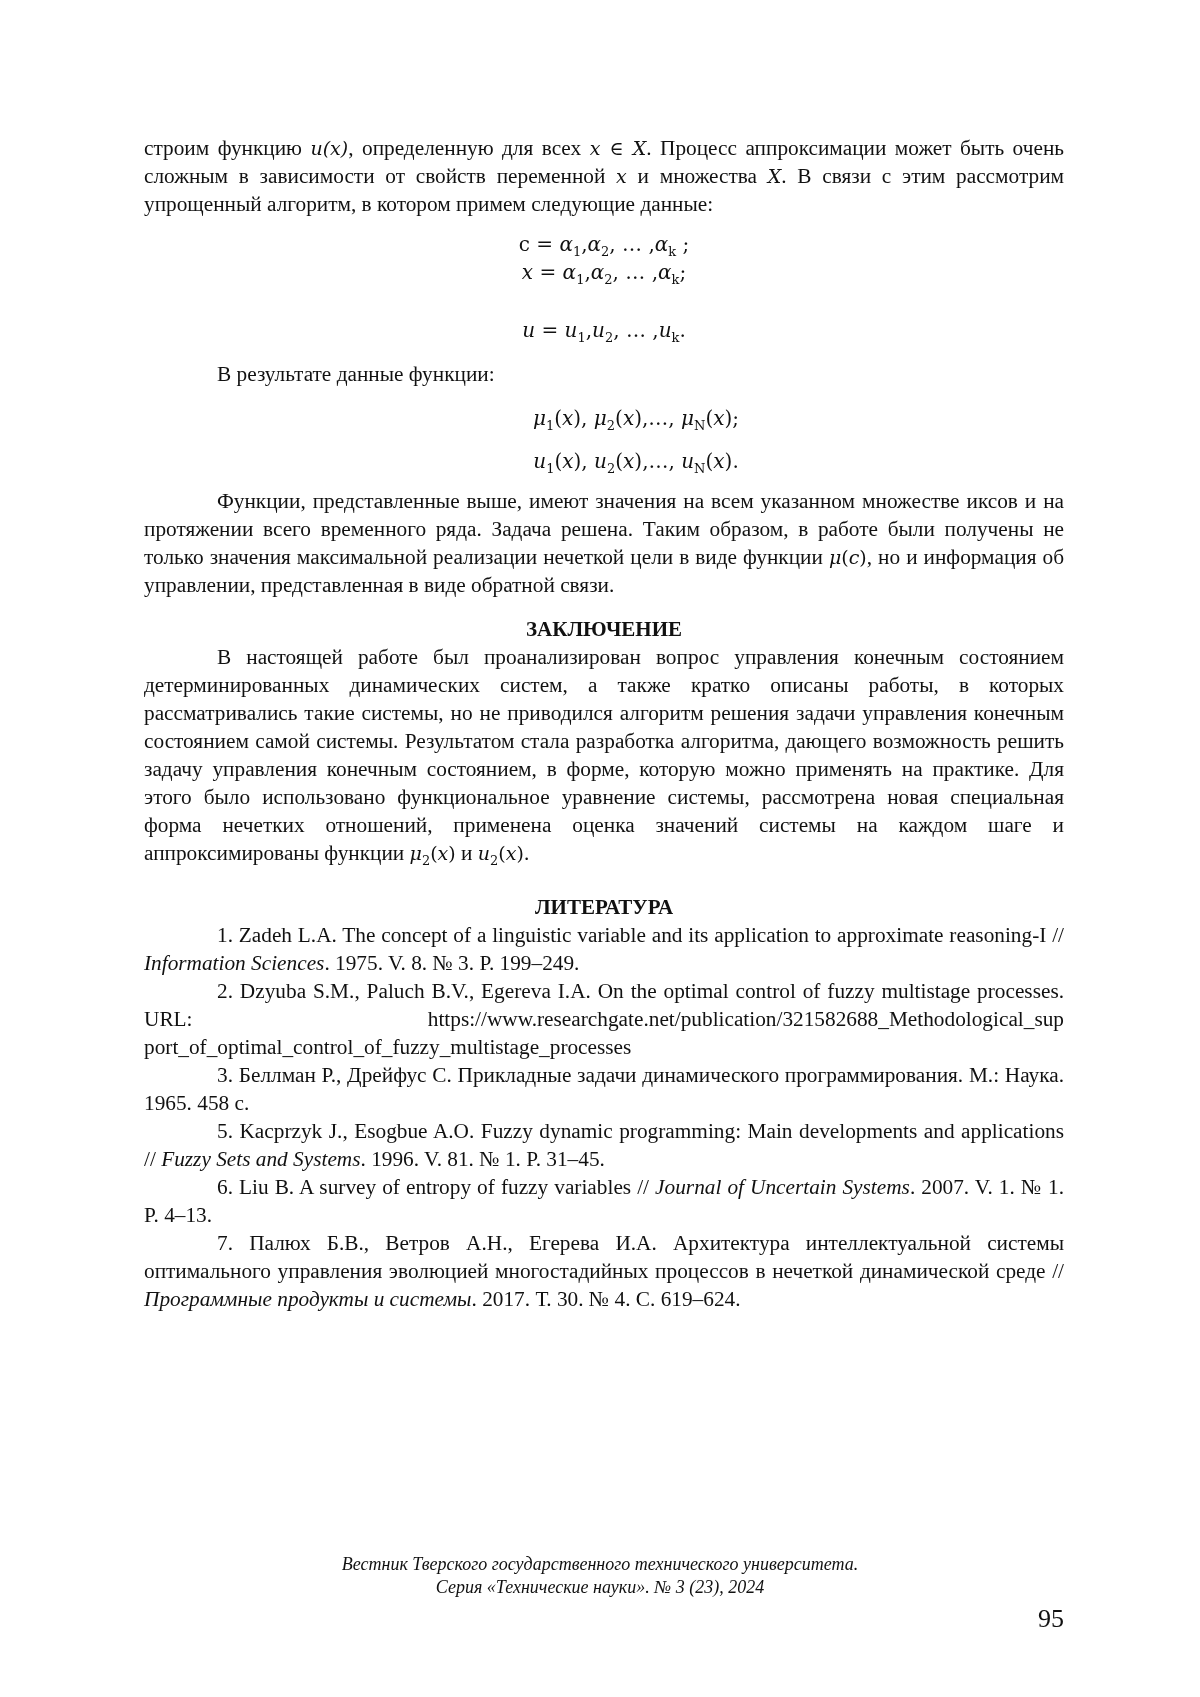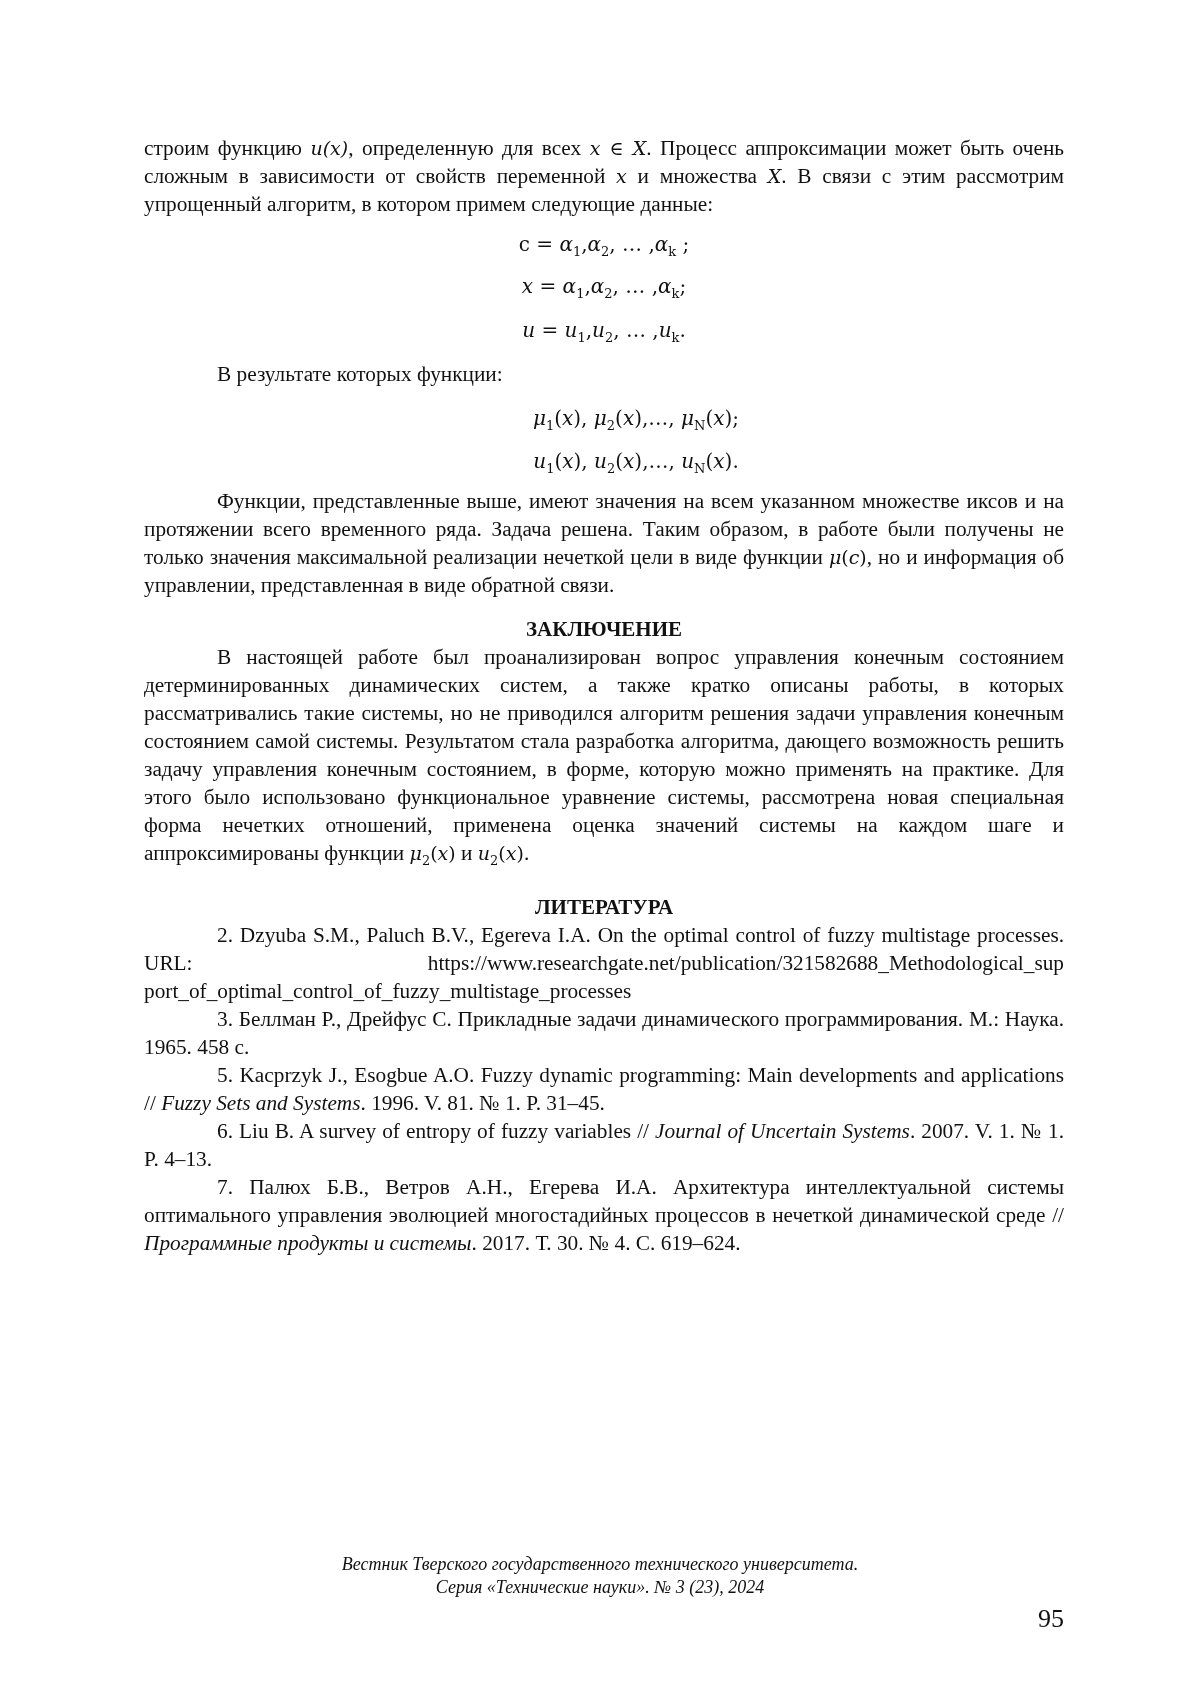--- a/index.html
+++ b/index.html
@@ -22,39 +22,40 @@
   .blk { position: absolute; left: 0; width: 920px; }
 </style>
 </head>
 <body>
 
 <div class="page">
 
   <p class="txt blk" style="top:134px;" id="intro-p"><span>строим функцию </span><span class="math">u(x)</span><span>, определенную для всех </span><span class="math">x ∈ X</span><span>. Процесс аппроксимации может быть очень сложным в зависимости от свойств переменной </span><span class="math">x</span><span> и множества </span><span class="math">X</span><span>. В связи с этим рассмотрим упрощенный алгоритм, в котором примем следующие данные:</span></p>
 
   <div class="eq" style="top:230px;" id="eq0"><span>c</span><span> = </span><span><i>α</i><sub>1</sub></span><span>,</span><span><i>α</i><sub>2</sub></span><span>, … ,</span><span><i>α</i><sub>k</sub></span><span> ;</span></div>
-  <div class="eq" style="top:272px;" id="eq1"><i>x</i><span> = </span><span><i>α</i><sub>1</sub></span><span>,</span><span><i>α</i><sub>2</sub></span><span>, … ,</span><span><i>α</i><sub>k</sub></span><span>;</span></div>
+  <div class="eq" style="top:258px;" id="eq1"><i>x</i><span> = </span><span><i>α</i><sub>1</sub></span><span>,</span><span><i>α</i><sub>2</sub></span><span>, … ,</span><span><i>α</i><sub>k</sub></span><span>;</span></div>
   <div class="eq" style="top:316px;" id="eq2"><i>u</i><span> = </span><span><i>u</i><sub>1</sub></span><span>,</span><span><i>u</i><sub>2</sub></span><span>, … ,</span><span><i>u</i><sub>k</sub></span><span>.</span></div>
 
-  <p class="txt indent blk" style="top:360px;">В результате которых функции:</p>
+  <p class="txt indent blk" style="top:360px;">В результате данные функции:</p>
 
   <div class="eq" style="top:404px; padding-left:64px; box-sizing:border-box;" id="rf0"><i>μ</i><sub>1</sub><span><span>(</span><i>x</i><span>)</span></span><span>, </span><i>μ</i><sub>2</sub><span><span>(</span><i>x</i><span>)</span></span><span>,…, </span><i>μ</i><sub>N</sub><span><span>(</span><i>x</i><span>)</span></span><span>;</span></div>
   <div class="eq" style="top:447px; padding-left:64px; box-sizing:border-box;" id="rf1"><i>u</i><sub>1</sub><span><span>(</span><i>x</i><span>)</span></span><span>, </span><i>u</i><sub>2</sub><span><span>(</span><i>x</i><span>)</span></span><span>,…, </span><i>u</i><sub>N</sub><span><span>(</span><i>x</i><span>)</span></span><span>.</span></div>
 
   <p class="txt indent blk" style="top:487px;">
     <span>Функции, представленные выше, имеют значения на всем указанном множестве иксов и на протяжении всего временного ряда. Задача решена. Таким образом, в работе были получены не только значения максимальной реализации нечеткой цели в виде функции </span><span class="math" id="mu-c"><span>μ</span><span class="up">(</span><span>c</span><span class="up">)</span></span><span>, но и информация об управлении, представленная в виде обратной связи.</span>
   </p>
 
   <h2 class="heading blk" style="top:615px;">ЗАКЛЮЧЕНИЕ</h2>
   <p class="txt indent blk" style="top:643px;">
     <span>В настоящей работе был проанализирован вопрос управления конечным состоянием детерминированных динамических систем, а также кратко описаны работы, в которых рассматривались такие системы, но не приводился алгоритм решения задачи управления конечным состоянием самой системы. Результатом стала разработка алгоритма, дающего возможность решить задачу управления конечным состоянием, в форме, которую можно применять на практике. Для этого было использовано функциональное уравнение системы, рассмотрена новая специальная форма нечетких отношений, применена оценка значений системы на каждом шаге и аппроксимированы функции </span><span class="math" id="mu2"><span>μ</span><sub>2</sub><span class="up">(</span><span>x</span><span class="up">)</span></span><span> и </span><span class="math" id="u2"><span>u</span><sub>2</sub><span class="up">(</span><span>x</span><span class="up">)</span></span><span>.</span>
   </p>
 
   <h2 class="heading blk" style="top:893px;">ЛИТЕРАТУРА</h2>
   <div class="blk" style="top:921px;" id="ref-list">
+      <p class="ref"><span>1. Zadeh L.A. The concept of a linguistic variable and its application to approximate reasoning-I // </span><i>Information Sciences</i><span>. 1975. V. 8. № 3. P. 199–249.</span></p>
       <p class="ref"><span>2. Dzyuba S.M., Paluch B.V., Egereva I.A. On the optimal control of fuzzy multistage processes. URL: https://www.researchgate.net/publication/321582688_Methodological_sup port_of_optimal_control_of_fuzzy_multistage_processes</span></p>
       <p class="ref"><span>3. Беллман Р., Дрейфус С. Прикладные задачи динамического программирования. М.: Наука. 1965. 458 с.</span></p>
       <p class="ref"><span>5. Kacprzyk J., Esogbue A.O. Fuzzy dynamic programming: Main developments and applications // </span><i>Fuzzy Sets and Systems</i><span>. 1996. V. 81. № 1. P. 31–45.</span></p>
       <p class="ref"><span>6. Liu B. A survey of entropy of fuzzy variables // </span><i>Journal of Uncertain Systems</i><span>. 2007. V. 1. № 1. P. 4–13.</span></p>
       <p class="ref"><span>7. Палюх Б.В., Ветров А.Н., Егерева И.А. Архитектура интеллектуальной системы оптимального управления эволюцией многостадийных процессов в нечеткой динамической среде // </span><i>Программные продукты и системы</i><span>. 2017. Т. 30. № 4. С. 619–624.</span></p>
     </div>
 </div>
 
 <div class="footer" style="top:1553px;">Вестник Тверского государственного технического университета.</div>
 <div class="footer" style="top:1576px;">Серия «Технические науки». № 3 (23), 2024</div>

